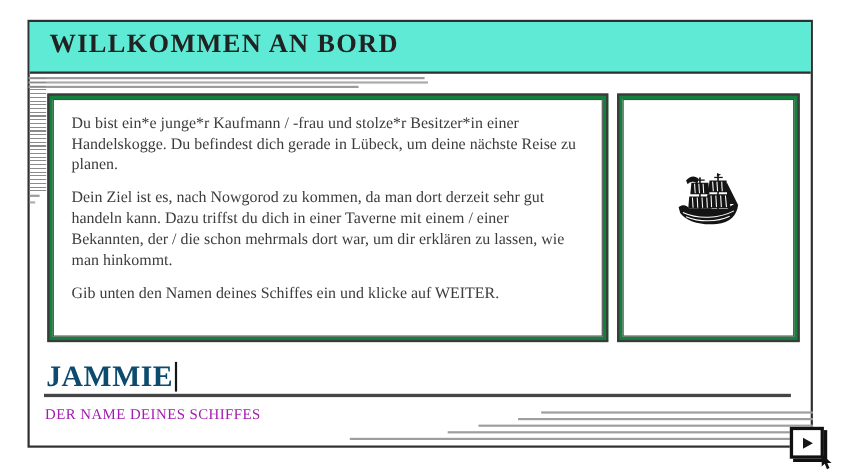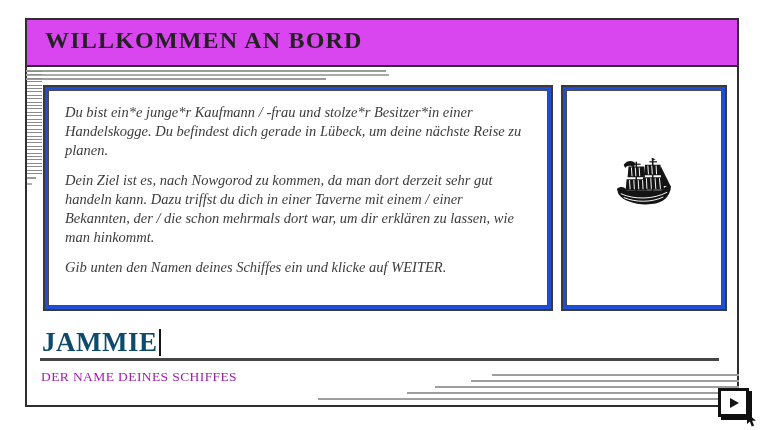--- a/index.html
+++ b/index.html
@@ -7,35 +7,35 @@
     position:relative;width:765px;height:430px;background:#ffffff;overflow:hidden;
     font-family:"Liberation Serif","DejaVu Serif",serif;color:#3a3a3a;
   }
   
   .frame{
     position:absolute;left:25px;top:18px;width:710px;height:385px;
     border:2px solid #2f2f2f;background:transparent;
   }
   .titlebar{
     position:absolute;left:0;top:0;right:0;height:45px;
-    border-bottom:2px solid #2f2f2f;background:#d946ef;
+    border-bottom:2px solid #2f2f2f;background:#5eead4;
   }
   .title{
     position:absolute;left:18px;top:7px;
     font-size:24px;font-weight:600;letter-spacing:1.2px;color:#222222;
     white-space:nowrap;
   }
   
   .ph-line{position:absolute;height:2px;background:#9e9e9e;}
   .hatch{
     position:absolute;left:27px;top:71px;width:15px;height:103px;
     background:repeating-linear-gradient(to bottom,#8b8b8b 0 1px,transparent 1px 3.4px);
   }
   
-  .panel{position:absolute;border:2px solid #3a3a3a;background:#1d4ed8;font-style:italic;}
+  .panel{position:absolute;border:2px solid #3a3a3a;background:#15803d;}
   .panel-inner{
     position:absolute;left:3px;top:3px;right:3px;bottom:3px;
     border:1.5px solid #4a4a4a;background:#ffffff;
   }
   .text-panel{left:43px;top:85px;width:506px;height:222px;}
   .text-panel .panel-inner{padding:12px 16px;box-sizing:border-box;overflow:hidden;}
   .text-panel p{
     margin:0 0 11px 0;font-size:14.5px;line-height:19px;color:#3c3c3c;
   }
   .ship-panel{left:561px;top:85px;width:162px;height:222px;}

